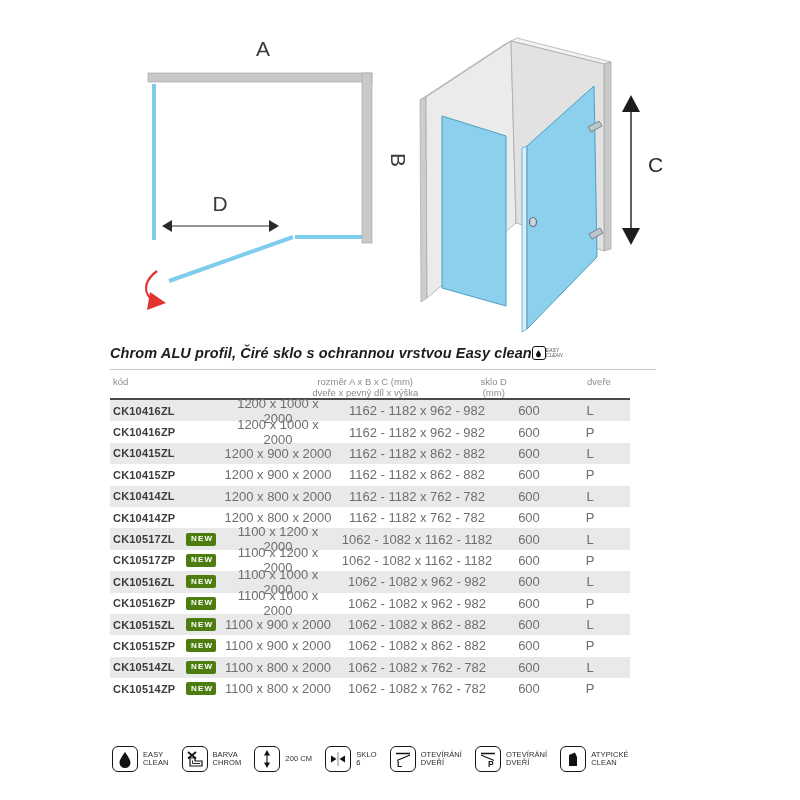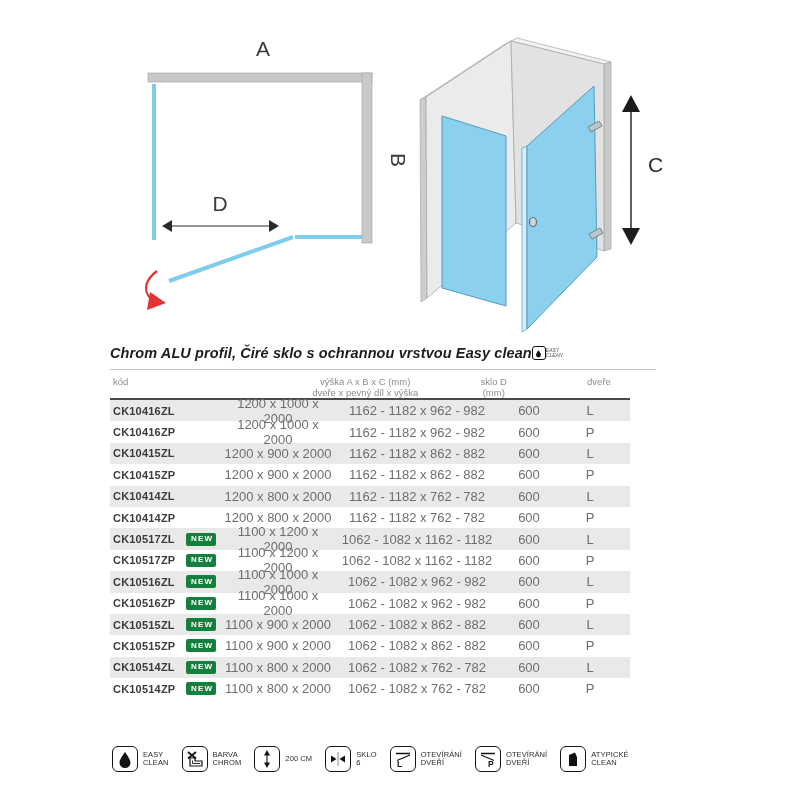--- a/index.html
+++ b/index.html
@@ -46,21 +46,21 @@
   .trow:nth-child(odd) { background:#e9e9e9; }
   .col-code  { width:76px;  padding-left:3px; text-align:left; }
   .col-badge { width:36px;  display:flex; align-items:center; }
   .col-dim   { width:112px; text-align:center; }
   .col-adj   { width:166px; text-align:center; }
   .col-entry { width:58px;  text-align:center; }
   .col-door  { width:64px;  text-align:center; }
   .cell  { font-size:13px; color:#6e6e6e; }
   .code-cell { font-size:11px; font-weight:bold; color:#3c3c3c; letter-spacing:0.2px; }
   .new-badge {
-    display:inline-block; background:#15803d; color:#fff;
+    display:inline-block; background:#4d7c0f; color:#fff;
     font-size:8px; font-weight:bold; letter-spacing:1.2px;
     line-height:8px; padding:2.5px 3px 2.5px 5px; border-radius:2px;
   }
   .new-badge:empty { display:none; }
 
   
   .legend {
     position:absolute; left:112px; top:746px;
     display:flex; gap:13px; align-items:center;
   }
@@ -148,21 +148,21 @@
     <span>CLEAN</span>
   </span>
 </div>
 <div class="title-sep"></div>
 
 <div class="spec-table">
   <div class="thead">
     <div class="col-code hcell" style="text-align:left">kód</div>
     <div class="col-badge"></div>
     <div class="col-dim hcell">
-      <span>výška A x B x C (mm)</span><br>
+      <span>rozměr A x B x C (mm)</span><br>
       <span>dveře x pevný díl x výška</span>
     </div>
     <div class="col-entry hcell">
       <span>sklo D</span><br>
       <span>(mm)</span>
     </div>
     <div class="col-door hcell">dveře</div>
   </div>
 
   <div class="tbody">

